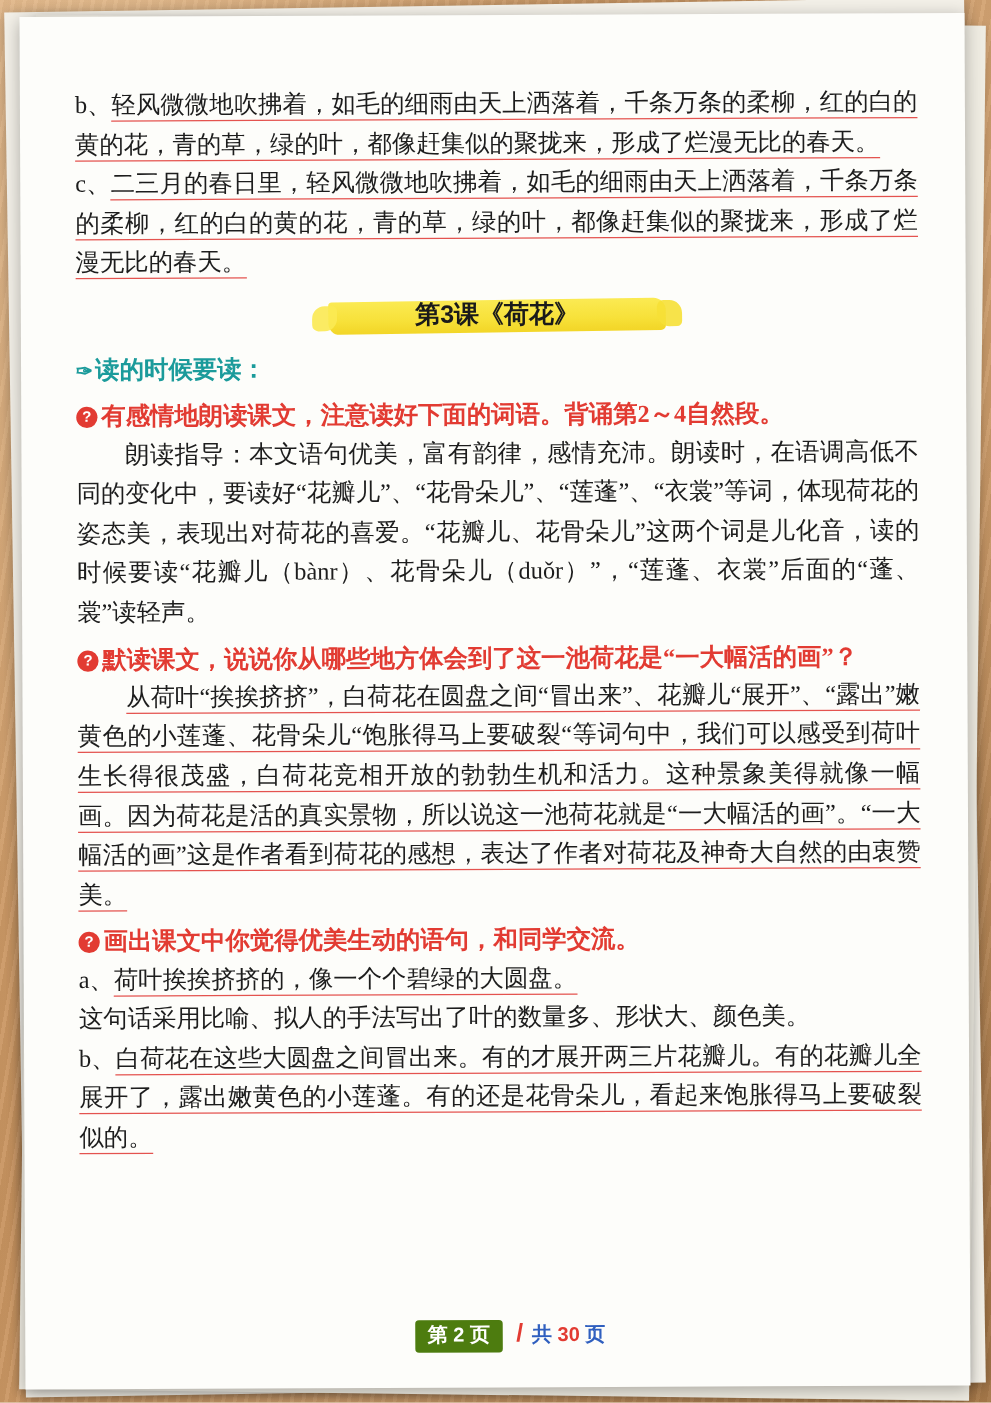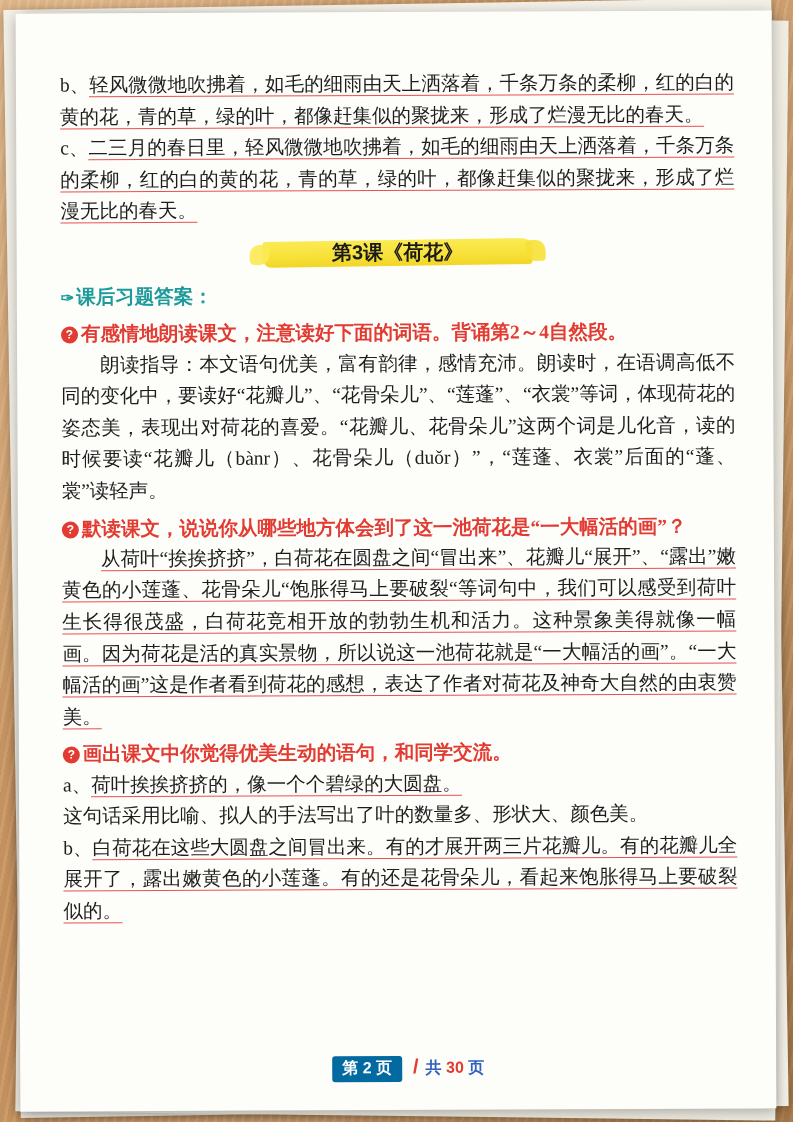--- a/index.html
+++ b/index.html
@@ -173,21 +173,21 @@
     left: 0;
     right: 0;
     bottom: 28px;
     text-align: center;
     font-family: "Liberation Sans", sans-serif;
     font-size: 16px;
     font-weight: bold;
   }
   .pagebox {
     display: inline-block;
-    background: #0369a1;
+    background: #4d7c0f;
     color: #fff;
     padding: 2px 10px 3px 10px;
     border-radius: 3px;
     margin-right: 6px;
     margin-left: 20px;
   }
   .slash {
     color: #e23b32;
     font-size: 20px;
     margin: 0 5px;
@@ -221,21 +221,21 @@
     <p class="para tight">
       <span>c、</span><span class="u">二三月的春日里，轻风微微地吹拂着，如毛的细雨由天上洒落着，千条万条的柔柳，红的白的黄的花，青的草，绿的叶，都像赶集似的聚拢来，形成了烂漫无比的春天。</span>
     </p>
 
     <div class="banner">
       <div class="hl"></div>
       <div class="btext">第3课《荷花》</div>
     </div>
 
     <div class="ans-head">
-      <span class="pen-icon">✑</span><span>课后习题答案：</span>
+      <span class="pen-icon">✑</span><span>读的时候要读：</span>
     </div>
 
     <div class="qline red">
       <span class="qmark">?</span><span>有感情地朗读课文，注意读好下面的词语。背诵第2～4自然段。</span>
     </div>
     <p class="para indent block">朗读指导：本文语句优美，富有韵律，感情充沛。朗读时，在语调高低不同的变化中，要读好“花瓣儿”、“花骨朵儿”、“莲蓬”、“衣裳”等词，体现荷花的姿态美，表现出对荷花的喜爱。“花瓣儿、花骨朵儿”这两个词是儿化音，读的时候要读“花瓣儿（bànr）、花骨朵儿（duǒr）”，“莲蓬、衣裳”后面的“蓬、裳”读轻声。</p>
 
     <div class="qline red">
       <span class="qmark">?</span><span>默读课文，说说你从哪些地方体会到了这一池荷花是“一大幅活的画”？</span>
     </div>

